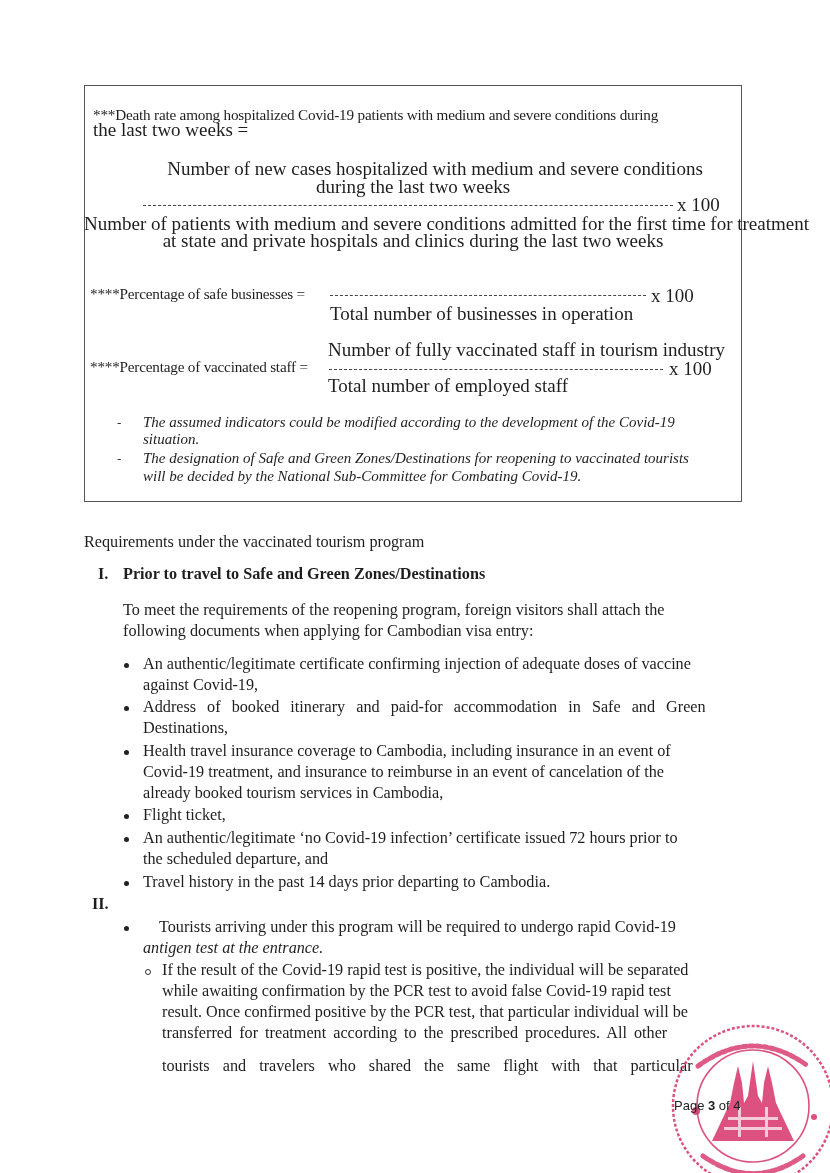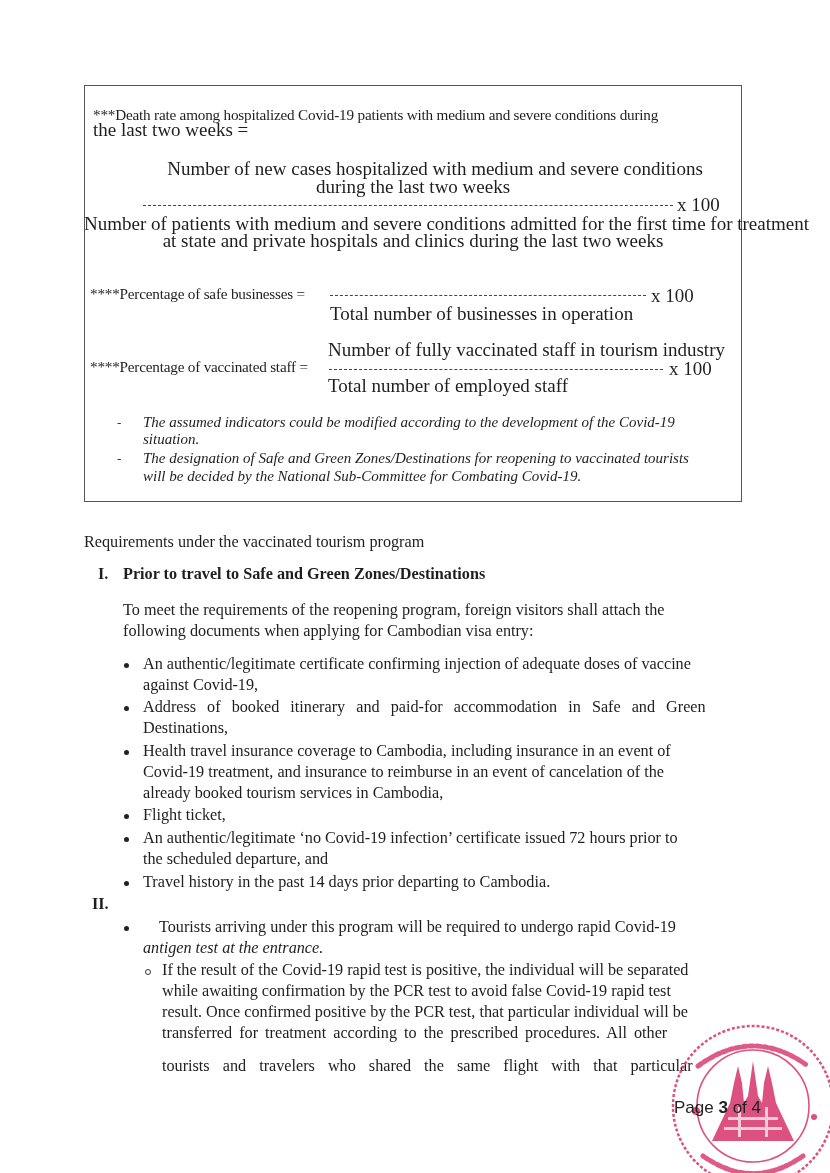--- a/index.html
+++ b/index.html
@@ -17,21 +17,21 @@
   .sm { font-family: "Liberation Serif", serif; font-size: 19px; }
   .center { text-align: center; }
   .it { font-style: italic; font-family: "Liberation Serif", serif; font-size: 15px; }
   .b { font-weight: bold; }
   .body { font-family: "Liberation Serif", serif; font-size: 16.2px; line-height: 21px; }
   .dash { position: absolute; font-size: 13px; color: #333; }
   .bullet { position: absolute; width: 5px; height: 5px; border-radius: 50%; background: #222; }
   .circle { position: absolute; width: 6px; height: 6px; border-radius: 50%; border: 1px solid #333; box-sizing: border-box; }
   .dotted { position: absolute; border-top: 1.2px dashed #444; height: 0; }
   .stamp { position: absolute; left: 668px; top: 1005px; width: 170px; height: 170px; }
-  .pageno { position: absolute; left: 674px; top: 1082px; font-family: "Liberation Sans", sans-serif; font-size: 17px; color: #222; }
+  .pageno { position: absolute; left: 674px; top: 1082px; font-family: "Liberation Sans", sans-serif; font-size: 13px; color: #222; }
 </style>
 </head>
 <body>
 
 <div class="page">
 
   <div class="box"></div>
 
   <div class="t narrow" style="left:93px;top:90px;">***Death rate among hospitalized Covid-19 patients with medium and severe conditions during</div>
   <div class="t sm" style="left:93px;top:105px;">the last two weeks =</div>

